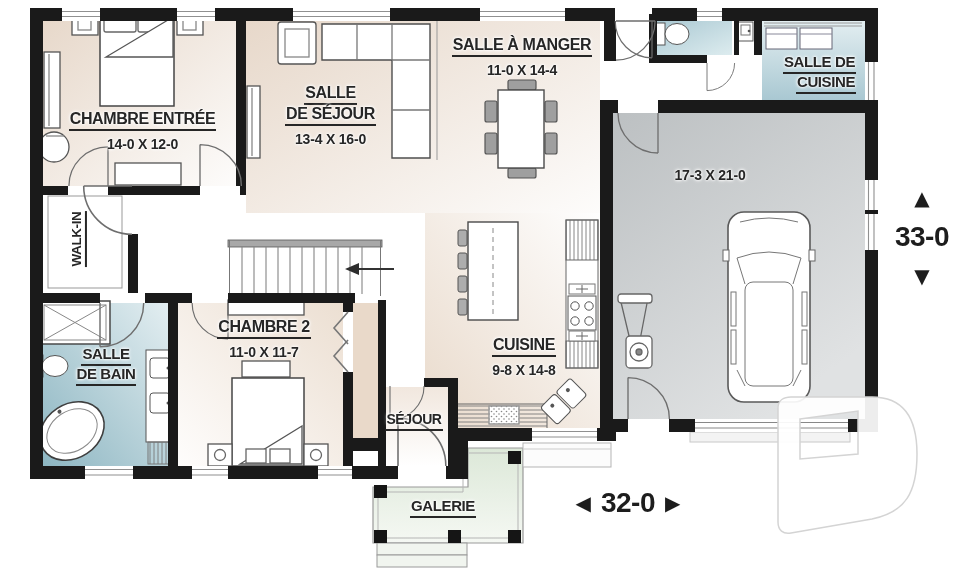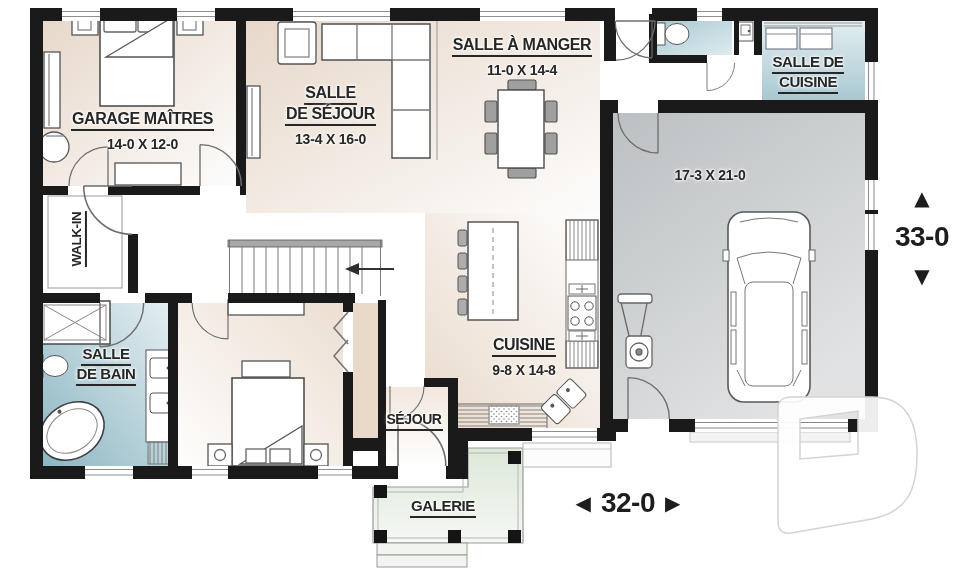--- a/index.html
+++ b/index.html
@@ -2,21 +2,21 @@
 <html><head>
 <meta charset="utf-8">
 <style>
   html,body{margin:0;padding:0;background:#fff}
   #stage{position:relative;width:960px;height:569px;background:#fff;
          font-family:"Liberation Sans",sans-serif;overflow:hidden}
   #plan-svg{position:absolute;left:0;top:0}
   .rl{position:absolute;display:flex;flex-direction:column;align-items:center;
       font-weight:700;color:#262626;letter-spacing:-0.4px;line-height:1.12;z-index:5;
       text-shadow:0 0 2px #fff,0 0 3px #fff,0 0 4px #fff;pointer-events:none}
-  .rl.left{align-items:center}
+  .rl.left{align-items:flex-end}
   .nm{font-size:16px;border-bottom:2px solid #262626;padding:0 1px 1px;white-space:nowrap}
   .dm{font-size:14px;margin-top:6px;letter-spacing:-0.2px}
   .sm .nm{font-size:14px}
   .md .nm{font-size:15px}
   .walkin{transform:rotate(-90deg)}
   .walkin .nm{font-size:13.5px}
   .dim{position:absolute;display:flex;align-items:center;justify-content:center;
        font-weight:700;color:#1d1d1d;z-index:5}
   .dim-v{flex-direction:column;gap:13px}
   .dim-h{flex-direction:row;gap:10px}
@@ -412,21 +412,21 @@
     <polyline points="348,312 334,328 348,344" stroke="#777" stroke-width="1.6"></polyline>
     <polyline points="348,340 334,356 348,372" stroke="#777" stroke-width="1.6"></polyline>
   </g>
 
   <path d="M791,397 L872,397 C904,397 917,418 917,454 C917,492 906,512 872,519
            L791,533 C783,534.5 778,530 778,522 L778,408 C778,400 784,397 791,397 Z
            M800,419 L858,411 L858,454 L800,459 Z" fill="#ffffff" fill-opacity="0.92" stroke="#d4d4d4" stroke-width="1.5" fill-rule="evenodd"></path>
 </svg>
 
   <div class="rl" style="left:40px;top:110px;width:205px">
-    <span class="nm">GARAGE MAÎTRES</span>
+    <span class="nm">CHAMBRE ENTRÉE</span>
     <span class="dm">14-0 X 12-0</span>
   </div>
 
   <div class="rl" style="left:268px;top:84px;width:125px">
     <span class="nm">SALLE</span>
     <span class="nm">DE SÉJOUR</span>
     <span class="dm">13-4 X 16-0</span>
   </div>
 
   <div class="rl" style="left:438px;top:36px;width:168px">
@@ -440,20 +440,24 @@
   </div>
 
   <div class="rl" style="left:624px;top:162px;width:172px">
     <span class="dm">17-3 X 21-0</span>
   </div>
 
   <div class="rl walkin" style="left:32px;top:230px;width:92px">
     <span class="nm">WALK-IN</span>
   </div>
 
+  <div class="rl" style="left:188px;top:318px;width:152px">
+    <span class="nm">CHAMBRE 2</span>
+    <span class="dm">11-0 X 11-7</span>
+  </div>
 
   <div class="rl md" style="left:54px;top:346px;width:104px">
     <span class="nm">SALLE</span>
     <span class="nm">DE BAIN</span>
   </div>
 
   <div class="rl" style="left:456px;top:336px;width:136px">
     <span class="nm">CUISINE</span>
     <span class="dm">9-8 X 14-8</span>
   </div>

